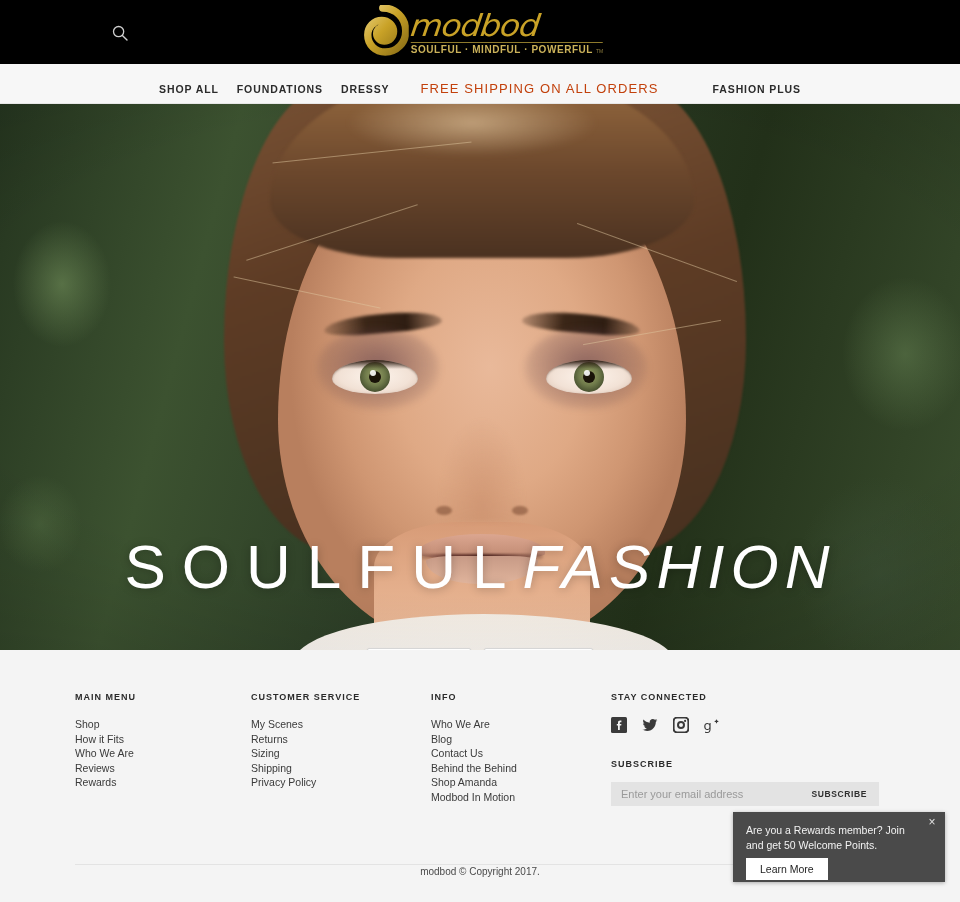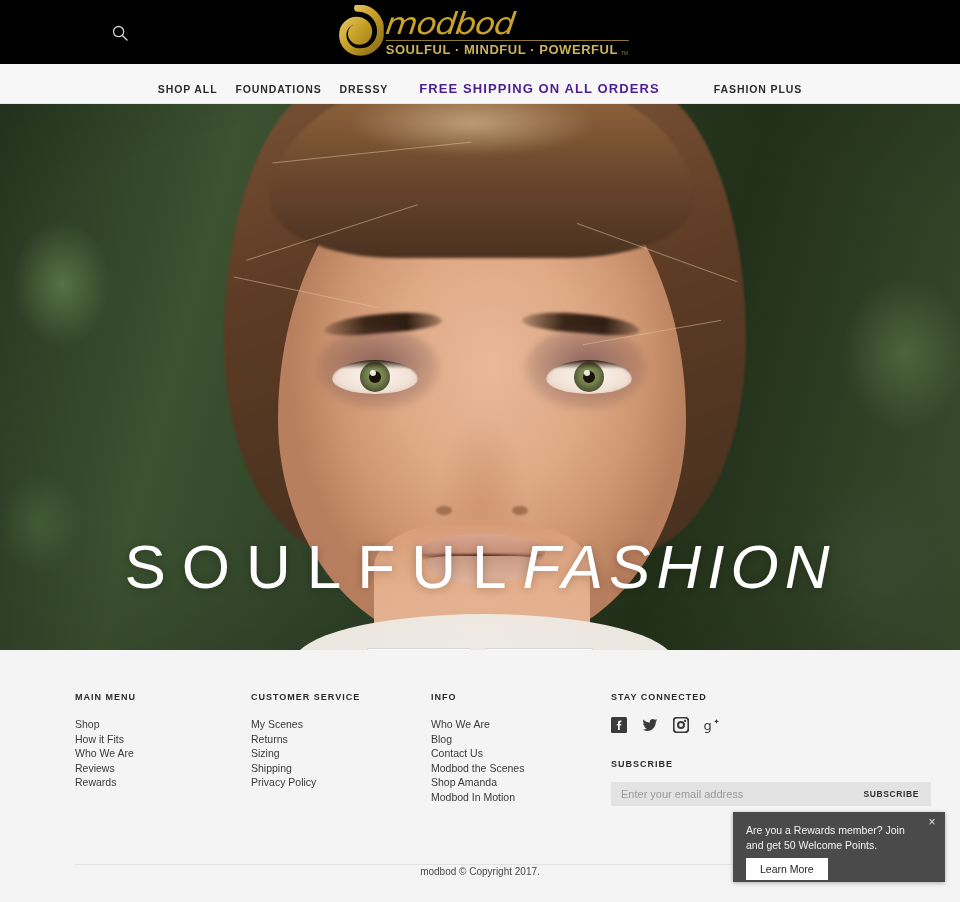--- a/index.html
+++ b/index.html
@@ -50,21 +50,21 @@
     font-style: italic;
   }
   .logo-tag-row {
     display: flex; align-items: flex-end;
     border-top: 1px solid #8e7a2c;
     margin-top: 1px;
     padding-top: 1px;
   }
   .logo-tag {
     font-family: "Liberation Sans", sans-serif;
-    font-size: 13px;
+    font-size: 10px;
     font-weight: 700;
     letter-spacing: 0.55px;
     color: #cbb25a;
     white-space: nowrap;
   }
   .logo-tm {
     font-size: 5px; color: #8d7c3e;
     margin-left: 3px; margin-bottom: 1px;
   }
 
@@ -83,25 +83,25 @@
     letter-spacing: 0.9px;
     color: #2b2b2b;
     text-transform: uppercase;
     padding: 0 9px;
     cursor: pointer;
     white-space: nowrap;
     font-family: "Liberation Sans", sans-serif;
     margin-top: 10px;
   }
   .nav-item.promo {
-    color: #4c1d95;
+    color: #c2410c;
     font-size: 13px;
     letter-spacing: 1.1px;
     padding: 0 22px;
-    font-weight: 700;
+    font-weight: 400;
   }
   .nav-item.last { padding-left: 32px; }
 
   
   .hero {
     position: relative;
     width: 960px; height: 546px;
     overflow: hidden;
     background: #1d2a1c;
   }
@@ -337,21 +337,21 @@
     font-family: "Liberation Sans", sans-serif;
   }
   .socials { display: flex; gap: 15px; margin-top: 1px; margin-bottom: 26px; }
   .social-ico { width: 16px; height: 16px; cursor: pointer; display: block; }
   .sub-title {
     font-size: 9px; font-weight: 700; letter-spacing: 1px;
     color: #2b2b2b; text-transform: uppercase; margin-bottom: 13px;
   }
   .sub-row {
     display: flex; align-items: stretch;
-    width: 320px; height: 24px;
+    width: 268px; height: 24px;
     background: #e3e3e3;
   }
   .sub-input {
     flex: 1;
     border: none; background: transparent;
     font-size: 11px; color: #8a8a8a;
     padding: 0 10px;
     font-family: "Liberation Sans", sans-serif;
     outline: none;
   }
@@ -524,21 +524,21 @@
       <a class="fcol-link">Sizing</a>
       <a class="fcol-link">Shipping</a>
       <a class="fcol-link">Privacy Policy</a>
     </div>
 
     <div class="fcol c3">
       <div class="fcol-title">INFO</div>
       <a class="fcol-link">Who We Are</a>
       <a class="fcol-link">Blog</a>
       <a class="fcol-link">Contact Us</a>
-      <a class="fcol-link">Modbod the Scenes</a>
+      <a class="fcol-link">Behind the Behind</a>
       <a class="fcol-link">Shop Amanda</a>
       <a class="fcol-link">Modbod In Motion</a>
     </div>
 
     <div class="fcol c4">
       <div class="fcol-title">STAY CONNECTED</div>
 
       <div class="socials">
         <svg class="social-ico" viewBox="0 0 16 16">
           <rect x="0" y="0" width="16" height="16" rx="1.5" fill="#3a3a3a"></rect>

